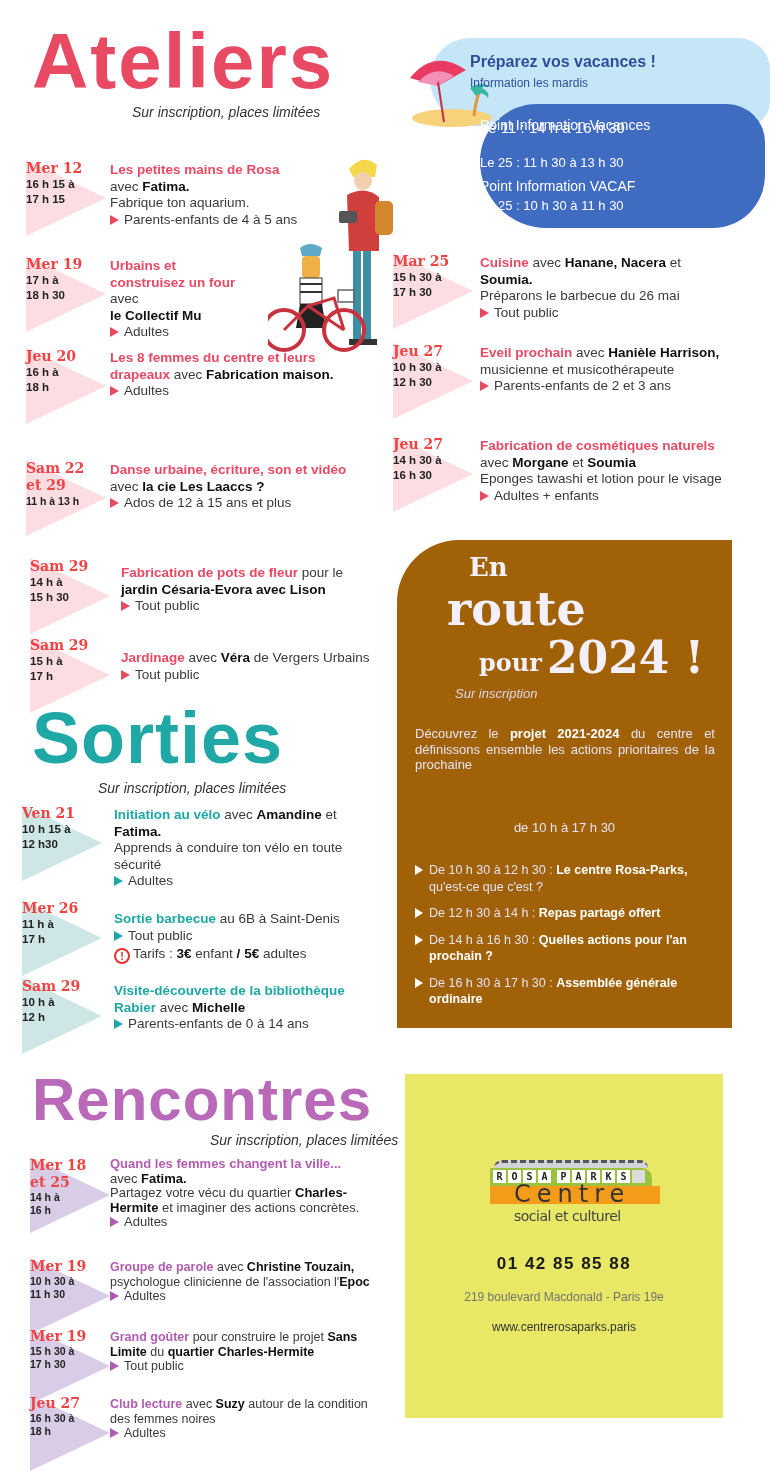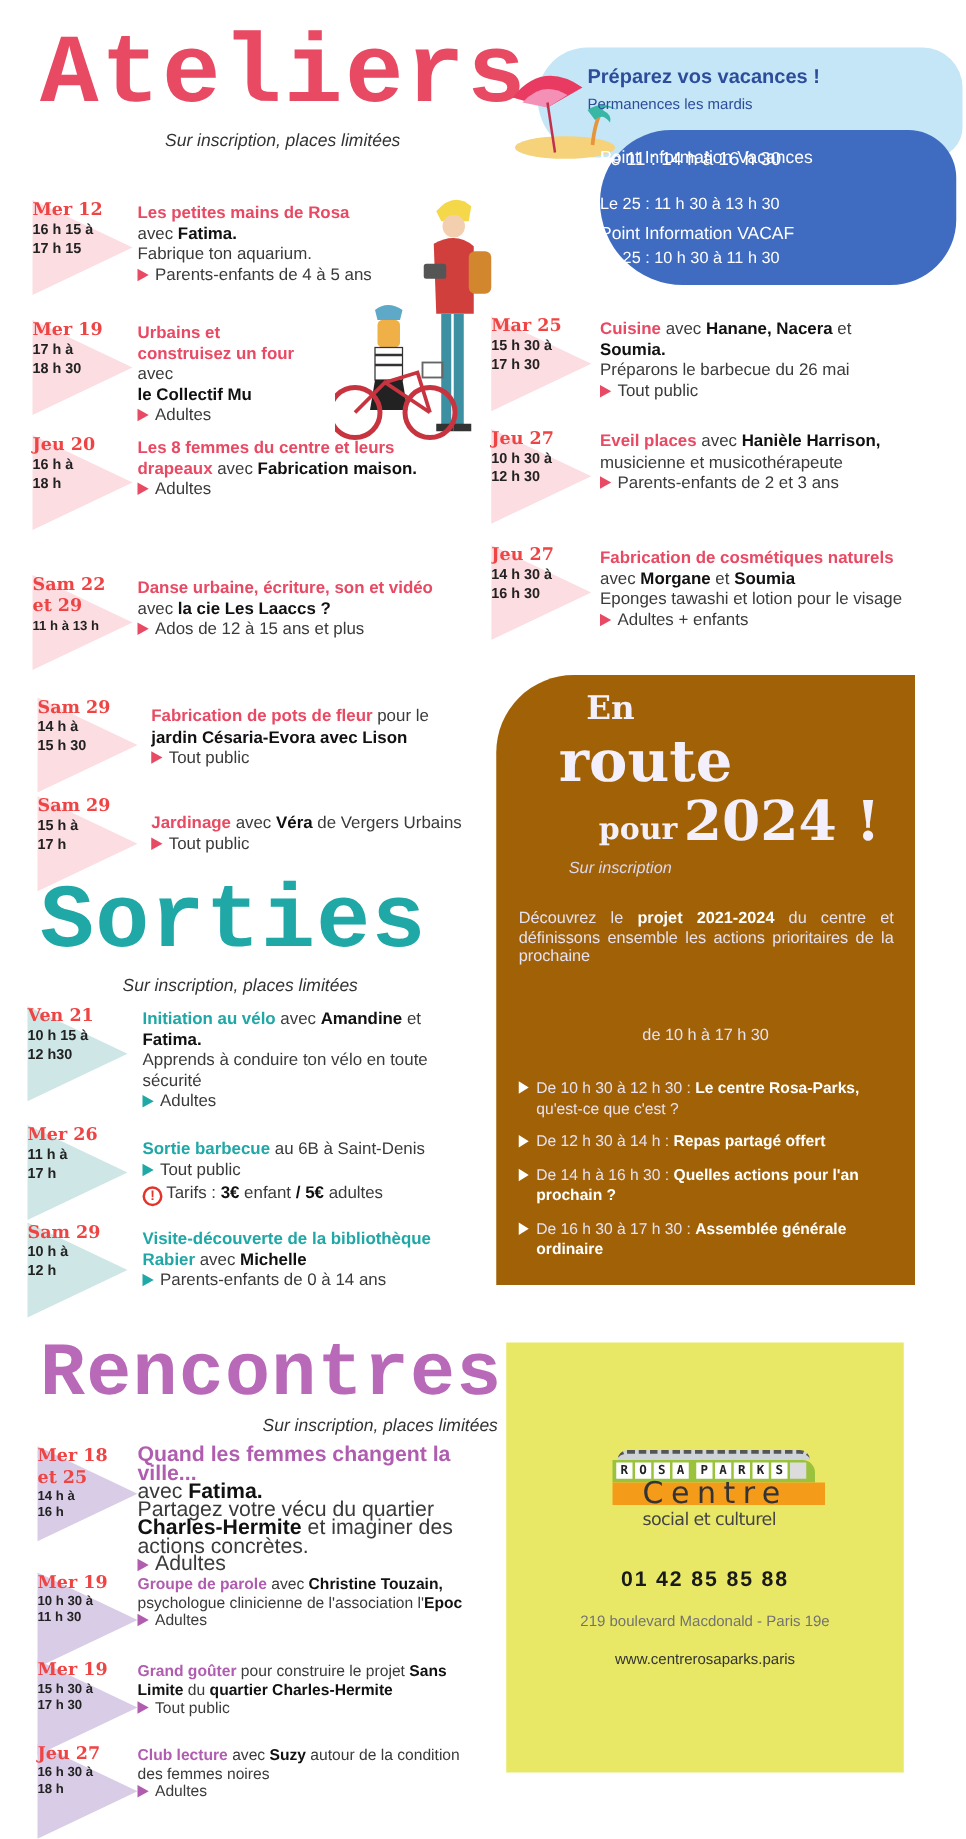--- a/index.html
+++ b/index.html
@@ -2,21 +2,21 @@
 <html><head>
 <meta charset="utf-8">
 <style>
   * { box-sizing: border-box; margin: 0; padding: 0; }
   html, body { width: 773px; height: 1471px; background: #ffffff; overflow: hidden; }
   body { position: relative; font-family: "Liberation Sans", sans-serif; color: #3a3a3a; }
 
   
   .big-title {
     position: absolute;
-    font-family: Liberation Mono, monospace;
+    font-family: Liberation Sans, sans-serif;
     font-weight: bold;
     letter-spacing: 1px;
     line-height: 1;
   }
   .subtitle {
     position: absolute;
     font-family: "Liberation Sans", sans-serif;
     font-style: italic;
     font-size: 14px;
     color: #333;
@@ -138,21 +138,21 @@
   <div class="vac-dark"></div>
   <svg class="illus" style="left:404px; top:52px;" width="96" height="80" viewBox="0 0 96 80">
     <ellipse cx="48" cy="66" rx="40" ry="9" fill="#f6d27a"></ellipse>
     <path d="M6 26 Q30 -4 62 18 L34 34 Z" fill="#e93b62"></path>
     <path d="M14 30 Q30 12 50 24 L34 34 Z" fill="#f48fb6"></path>
     <line x1="34" y1="30" x2="40" y2="70" stroke="#c0304e" stroke-width="2"></line>
     <path d="M70 64 Q72 44 78 36" stroke="#e5963b" stroke-width="3" fill="none"></path>
     <path d="M66 36 Q78 28 90 36 Q80 32 78 36 Q86 40 84 46 Q78 38 72 44 Z" fill="#38b7a5"></path>
   </svg>
   <div class="vac-text" style="left:470px; top:53px; width:300px; font-size:16px; font-weight:bold; color:#2d4d9a;">Préparez vos vacances !</div>
-  <div class="vac-text" style="left:470px; top:76px; width:300px; font-size:12px; color:#2d4d9a;">Permanences les mardis</div>
+  <div class="vac-text" style="left:470px; top:76px; width:300px; font-size:12px; color:#2d4d9a;">Information les mardis</div>
   <div class="vac-text" style="left:480px; top:117px; width:285px; font-size:14px; color:#ffffff;">Point Information Vacances</div>
   <div class="vac-text" style="left:480px; top:119px; width:285px; font-size:15px; color:#ffffff;">Le 11 : 14 h à 16 h 30</div>
   <div class="vac-text" style="left:480px; top:155px; width:285px; font-size:13px; color:#ffffff;">Le 25 : 11 h 30 à 13 h 30</div>
   <div class="vac-text" style="left:480px; top:178px; width:285px; font-size:14px; color:#ffffff;">Point Information VACAF</div>
   <div class="vac-text" style="left:480px; top:198px; width:285px; font-size:13px; color:#ffffff;">Le 25 : 10 h 30 à 11 h 30</div>
 </div>
 
 <svg class="illus" style="left:335px; top:155px;" width="60" height="200" viewBox="0 0 60 200">
   <path d="M14 14 Q28 -2 42 10 L40 22 L18 22 Z" fill="#f5d84a"></path>
   <circle cx="28" cy="26" r="9" fill="#f3cfb0"></circle>
@@ -248,21 +248,21 @@
 </div>
 
 <div class="event pink" style="left:393px; top:343px; width:340px; height:85px;">
   <div class="arrow"></div>
   <div class="date">
     <span class="day">Jeu 27</span>
     <span class="time">10 h 30 à
 12 h 30</span>
   </div>
   <div class="body" style="left:87px; top:2px; width:250px;">
-    <span class="title">Eveil places</span><span> avec </span><b>Hanièle Harrison,</b><span> musicienne et musicothérapeute</span>
+    <span class="title">Eveil prochain</span><span> avec </span><b>Hanièle Harrison,</b><span> musicienne et musicothérapeute</span>
     <div><span class="aud-tri"></span><span>Parents-enfants de 2 et 3 ans</span></div>
   </div>
 </div>
 
 <div class="event pink" style="left:393px; top:436px; width:340px; height:86px; overflow:hidden;">
   <div class="arrow"></div>
   <div class="date">
     <span class="day">Jeu 27</span>
     <span class="time">14 h 30 à
 16 h 30</span>
@@ -393,21 +393,21 @@
 <div class="subtitle" style="left:210px; top:1132px;">Sur inscription, places limitées</div>
 
 <div class="event violet" style="left:30px; top:1157px; width:360px; height:95px;">
   <div class="arrow"></div>
   <div class="date">
     <span class="day" style="white-space:pre-line;">Mer 18
 et 25</span>
     <span class="time" style="font-size:10.5px; line-height:13px;">14 h à
 16 h</span>
   </div>
-  <div class="body" style="left:80px; top:0; width:270px; font-size:17px; line-height:14.5px;">
+  <div class="body" style="left:80px; top:0; width:270px; font-size:13px; line-height:14.5px;">
     <div><span class="title">Quand les femmes changent la ville...</span></div>
     <div><span>avec </span><b>Fatima.</b></div>
     <div><span>Partagez votre vécu du quartier </span><b>Charles-Hermite</b><span> et imaginer des actions concrètes.</span></div>
     <div><span class="aud-tri"></span><span>Adultes</span></div>
   </div>
 </div>
 
 <div class="event violet" style="left:30px; top:1258px; width:360px; height:70px;">
   <div class="arrow"></div>
   <div class="date">

